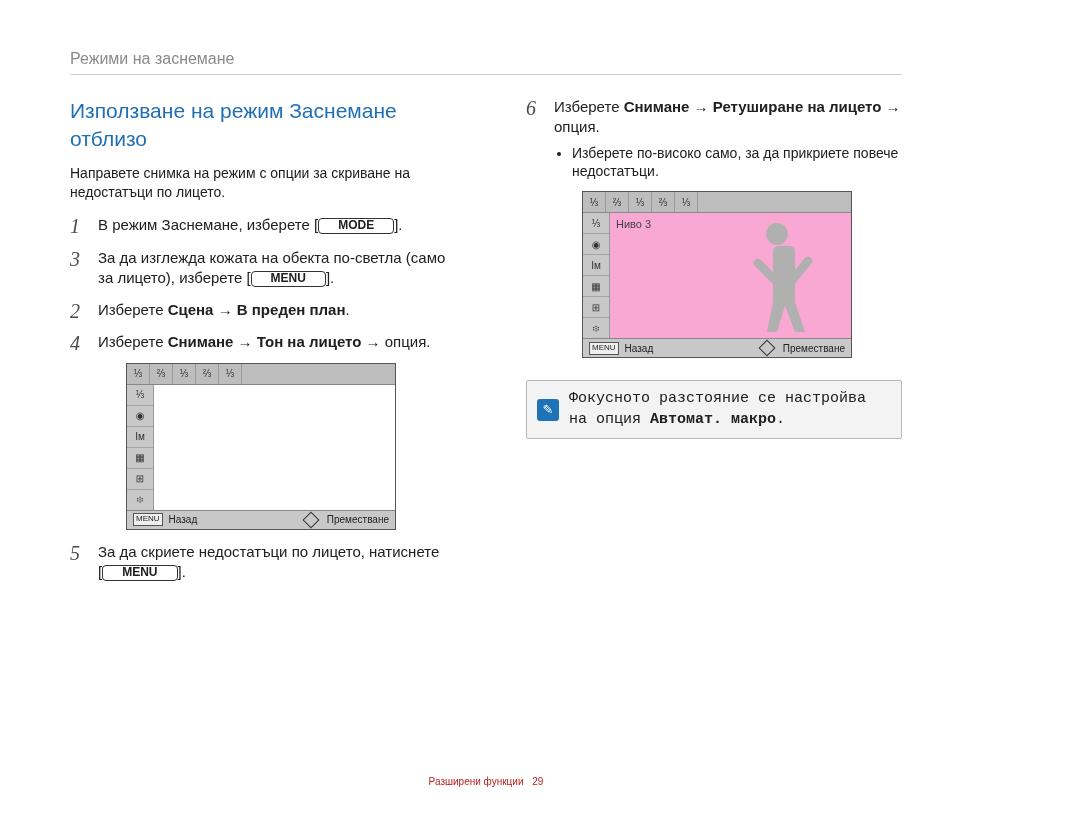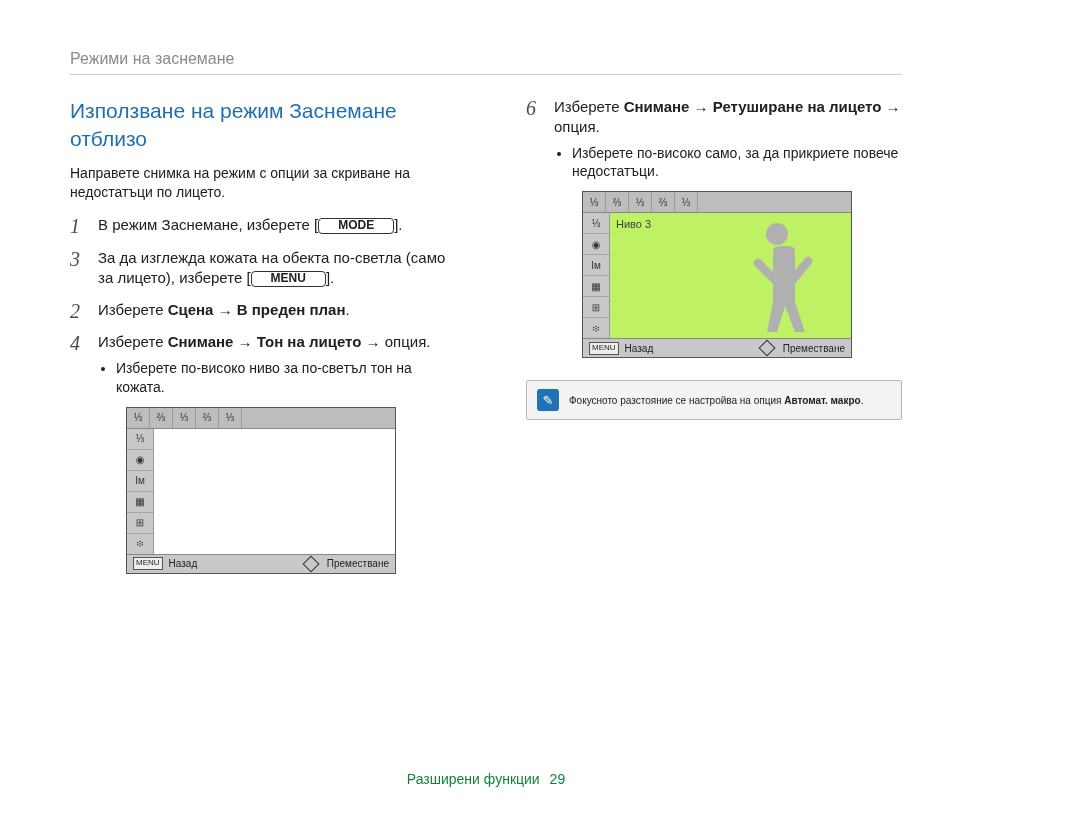--- a/index.html
+++ b/index.html
@@ -127,21 +127,21 @@
     display: flex;
     align-items: center;
     justify-content: center;
     font-size: 10px;
     color: #333;
   }
   .side-ico:last-child { border-bottom: none; }
   .lcd-canvas {
     flex: 1;
     position: relative;
-    background: #bef264;
+    background: #f9a8d4;
   }
   .lcd-level {
     position: absolute;
     top: 4px;
     left: 6px;
     font-size: 11px;
     color: #444;
   }
   .figure {
     position: absolute;
@@ -185,29 +185,29 @@
   }
   .note-ico {
     width: 22px; height: 22px; flex: 0 0 22px;
     background: #1e72b6;
     color: #fff;
     border-radius: 3px;
     display: flex; align-items: center; justify-content: center;
     font-size: 13px;
     margin-right: 10px;
   }
-  .note-text { font-size: 10px; }
+  .note-text { font-size: 15px; font-family: Liberation Mono, monospace; }
 
   .footer {
     position: absolute;
     bottom: 28px;
     left: 0; right: 0;
     text-align: center;
-    font-size: 14px;
-    color: #15803d;
+    font-size: 10px;
+    color: #b91c1c;
   }
   .footer .pg { font-weight: 400; margin-left: 6px; }
 </style>
 </head>
 <body>
 
 <div class="page">
 
   <div class="breadcrumb">Режими на заснемане</div>
   <hr class="hr">
@@ -223,23 +223,20 @@
           <span>В режим Заснемане, изберете [</span><span class="label-box">MODE</span><span>].</span>
         </li>
         <li data-num="3">
           <span>За да изглежда кожата на обекта по-светла (само за лицето), изберете [</span><span class="label-box">MENU</span><span>].</span>
         </li>
         <li data-num="2">
           <span>Изберете </span><span class="bold">Сцена</span><span> → </span><span class="bold">В преден план</span><span>.</span>
         </li>
         <li data-num="4">
           <span>Изберете </span><span class="bold">Снимане</span><span> → </span><span class="bold">Тон на лицето</span><span> → </span><span>опция.</span>
-          <ul class="sub">
-            <li>Изберете по-високо ниво за по-светъл тон на кожата.</li>
-          </ul>
 
           <div class="lcd-wrap">
             <div class="lcd">
               <div class="lcd-top">
                 <div class="top-ico">⅓</div>
                 <div class="top-ico">⅔</div>
                 <div class="top-ico">⅓</div>
                 <div class="top-ico">⅔</div>
                 <div class="top-ico">⅓</div>
               </div>
@@ -255,20 +252,23 @@
               </div>
               <div class="lcd-bottom">
                 <span class="menu-chip">MENU</span>
                 <span>Назад</span>
                 <span style="flex:1"></span>
                 <span class="nav-diamond"></span>
                 <span>Преместване</span>
               </div>
             </div>
           </div>
+        </li>
+        <li data-num="5">
+          <span>За да скриете недостатъци по лицето, натиснете [</span><span class="label-box">MENU</span><span>].</span>
         </li>
       </ol>
     </div>
 
     <div class="col">
       <ol class="steps">
         <li data-num="6">
           <span>Изберете </span><span class="bold">Снимане</span><span> → </span><span class="bold">Ретуширане на лицето</span><span> → </span><span>опция.</span>
           <ul class="sub">
             <li>Изберете по-високо само, за да прикриете повече недостатъци.</li>

